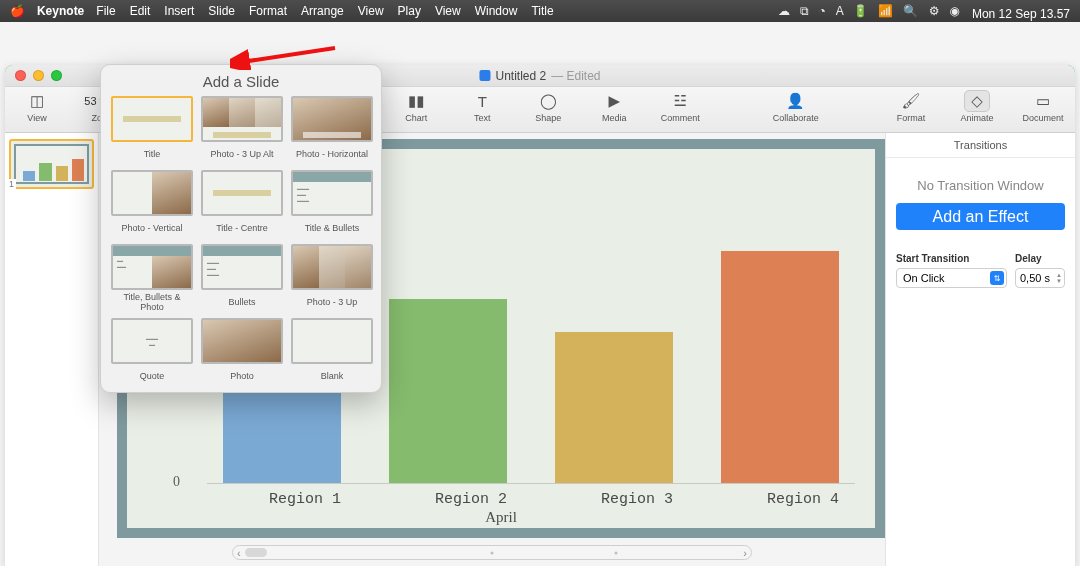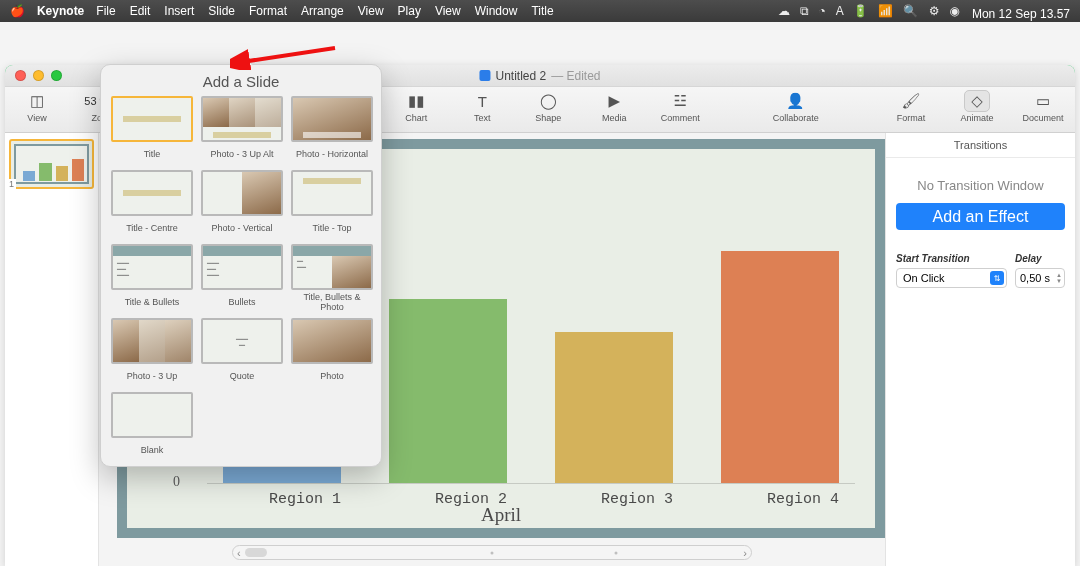--- a/index.html
+++ b/index.html
@@ -50,34 +50,34 @@
 .canvaswrap { flex: 1; background: #f4f4f4; position: relative; overflow: hidden; }
 .slide { position: absolute; left: 18px; right: 0; top: 6px; bottom: 28px; background: #e9eee6; border: 10px solid #7e9a9f; }
 .chartarea { position: absolute; left: 46px; right: 20px; top: 12px; bottom: 44px; }
 .axis-y { position: absolute; left: 0; top: 0; bottom: 0; width: 28px; }
 .ylabel0 { position: absolute; left: 0; bottom: -6px; font-size: 14px; color: #5c5c5c; font-family: Georgia, serif; }
 .bars { position: absolute; left: 34px; right: 0; top: 0; bottom: 0; display: flex; align-items: flex-end; gap: 48px; padding: 0 16px; border-bottom: 1px solid rgba(0,0,0,.15); }
 .bar { width: 130px; }
 .b1{height:32%;background:#7aa9d4;} .b2{height:57%;background:#85bb6c;} .b3{height:47%;background:#d4b25b;} .b4{height:72%;background:#dd8054;}
 .catlabels { position: absolute; left: 80px; right: 20px; bottom: 20px; display: flex; gap: 48px; padding: 0 16px; font-family: Georgia, serif; color: #4a4a4a; font-size: 15px; }
 .catlabels span { width: 130px; text-align: right; font-family: Liberation Mono, monospace; }
-.charttitle { position: absolute; left: 0; right: 0; bottom: 2px; text-align: center; font-family: Georgia, serif; color: #4a4a4a; font-size: 19px; }
+.charttitle { position: absolute; left: 0; right: 0; bottom: 2px; text-align: center; font-family: Georgia, serif; color: #4a4a4a; font-size: 15px; }
 
 .hscroll { position: absolute; left: 50%; transform: translateX(-50%); bottom: 6px; width: 520px; height: 15px; border: 1px solid #cfcfcf; border-radius: 9px; background: #f5f5f5; display: flex; align-items: center; justify-content: space-between; padding: 0 4px; }
 .hscroll .chev { font-size: 11px; color: #8a8a8a; }
 .hscroll .track { flex: 1; margin: 0 4px; position: relative; height: 9px; }
 .hscroll .thumb { position: absolute; left: 0; width: 22px; height: 9px; background: #d8d8d8; border-radius: 5px; }
 .hscroll .dotm { position: absolute; top: 50%; transform: translate(-50%,-50%); width: 3px; height: 3px; background: #bfbfbf; border-radius: 50%; }
 
 
 .inspector { width: 190px; background: #fff; border-left: 1px solid #e3e3e3; display: flex; flex-direction: column; font-size: 11px; }
 .inshead { text-align: center; padding: 6px 16px; color: #555; border-bottom: 1px solid #eaeaea; }
 .noneffect { text-align: center; color: #878787; padding: 20px 0 10px; font-size: 13px; }
 .addeffect { margin: 0 10px 16px; background: #1f82fb; color: #fff; border: none; border-radius: 4px; height: 27px; font-size: 16px; }
-.insrow { display: flex; padding: 6px 10px 2px; gap: 19px; font-style: italic; }
+.insrow { display: flex; padding: 6px 10px 2px; gap: 19px; }
 .inslabel { font-size: 10px; color: #333; font-weight: 600; }
 .insrow .col { flex: 1; }
 .insctrl { margin: 2px 10px 0; display: flex; gap: 8px; align-items: center; }
 .select { flex: 1; height: 20px; border: 1px solid #cfcfcf; border-radius: 4px; background: #fff; display: flex; align-items: center; justify-content: space-between; padding: 0 2px 0 6px; font-size: 11px; }
 .select .caret { width: 14px; height: 14px; background: #1f82fb; border-radius: 3px; display: flex; align-items: center; justify-content: center; color: #fff; font-size: 8px; }
 .delay { width: 50px; height: 20px; border: 1px solid #cfcfcf; border-radius: 4px; display: flex; align-items: center; justify-content: space-between; padding: 0 2px 0 4px; font-size: 11px; }
 .delay .stepper { display: flex; flex-direction: column; font-size: 6px; line-height: 6px; color: #888; }
 
 
 .popover { position: absolute; left: 100px; top: 64px; width: 282px; background: #f1f1f1; border: 1px solid #cfcfcf; border-radius: 10px; box-shadow: 0 10px 30px rgba(0,0,0,.25); z-index: 50; padding-bottom: 6px; }
@@ -337,65 +337,59 @@
       </div>
     <div class="popcell">
         <div class="popthumb ph-photo">
           <div class="ph-bar" style="top:34px;background:rgba(255,255,255,.6)"></div>
         </div>
         <div class="poplabel">Photo - Horizontal</div>
       </div>
 
     <div class="popcell">
         <div class="popthumb">
-          <div class="ph-bar"></div>
-        </div>
-        <div class="poplabel">Title - Centre</div>
-      </div>
-    <div class="popcell">
-        <div class="popthumb">
           <div class="ph-split" style="height:100%">
             <div></div>
             <div class="ph-photo"></div>
           </div>
         </div>
         <div class="poplabel">Photo - Vertical</div>
       </div>
     <div class="popcell">
         <div class="popthumb">
-          <div class="ph-bar" style="top:6px"></div>
-        </div>
-        <div class="poplabel">Title - Top</div>
+          <div class="ph-bar"></div>
+        </div>
+        <div class="poplabel">Title - Centre</div>
       </div>
 
     <div class="popcell">
         <div class="popthumb">
           <div class="ph-header"></div>
           <div class="ph-text" style="top:14px">━━━━<br>━━━<br>━━━━</div>
         </div>
         <div class="poplabel">Title &amp; Bullets</div>
-      </div>
-    <div class="popcell">
-        <div class="popthumb">
-          <div class="ph-header"></div>
-          <div class="ph-text" style="top:14px">━━━━<br>━━━<br>━━━━</div>
-        </div>
-        <div class="poplabel">Bullets</div>
       </div>
     <div class="popcell">
         <div class="popthumb">
           <div class="ph-header"></div>
           <div class="ph-split" style="position:absolute;top:10px;bottom:0;left:0;right:0">
             <div>
               <div class="ph-text" style="top:2px">━━<br>━━━</div>
             </div>
             <div class="ph-photo"></div>
           </div>
         </div>
         <div class="poplabel">Title, Bullets &amp; Photo</div>
+      </div>
+    <div class="popcell">
+        <div class="popthumb">
+          <div class="ph-header"></div>
+          <div class="ph-text" style="top:14px">━━━━<br>━━━<br>━━━━</div>
+        </div>
+        <div class="poplabel">Bullets</div>
       </div>
 
     <div class="popcell">
         <div class="popthumb">
           <div class="ph-split" style="height:100%">
             <div class="ph-photo"></div>
             <div class="ph-photo" style="opacity:.6"></div>
             <div class="ph-photo" style="opacity:.8"></div>
           </div>
         </div>

